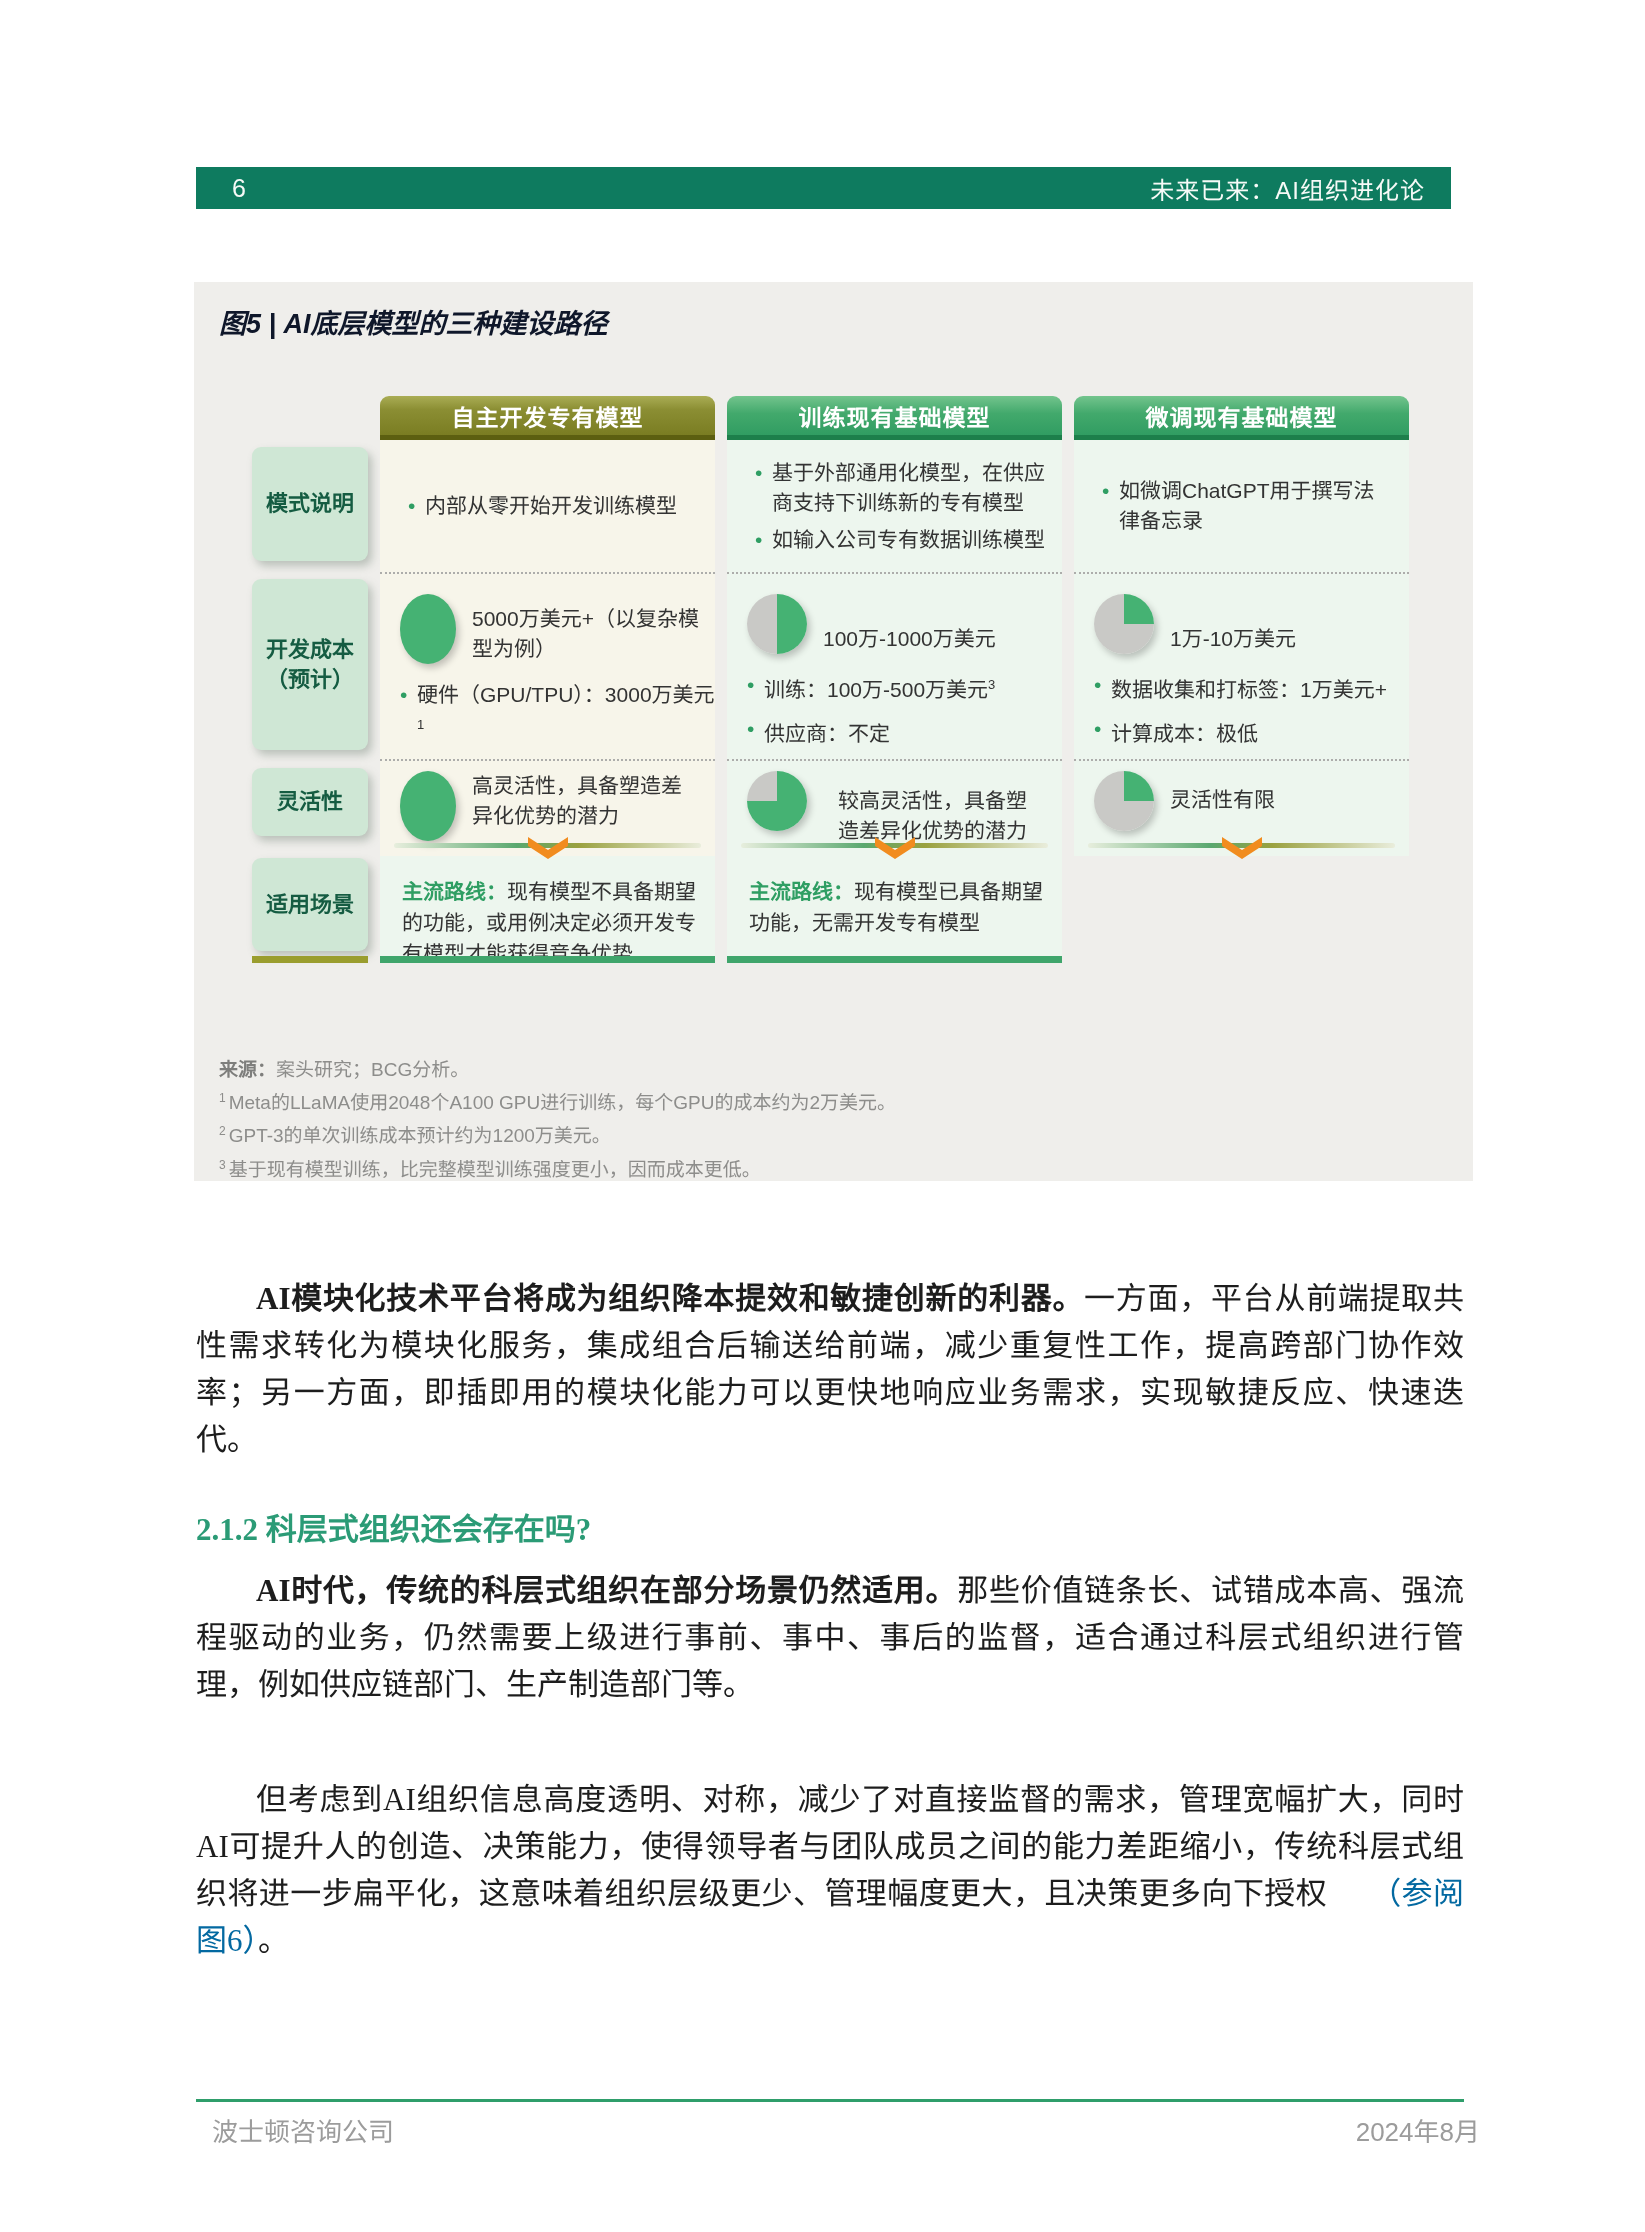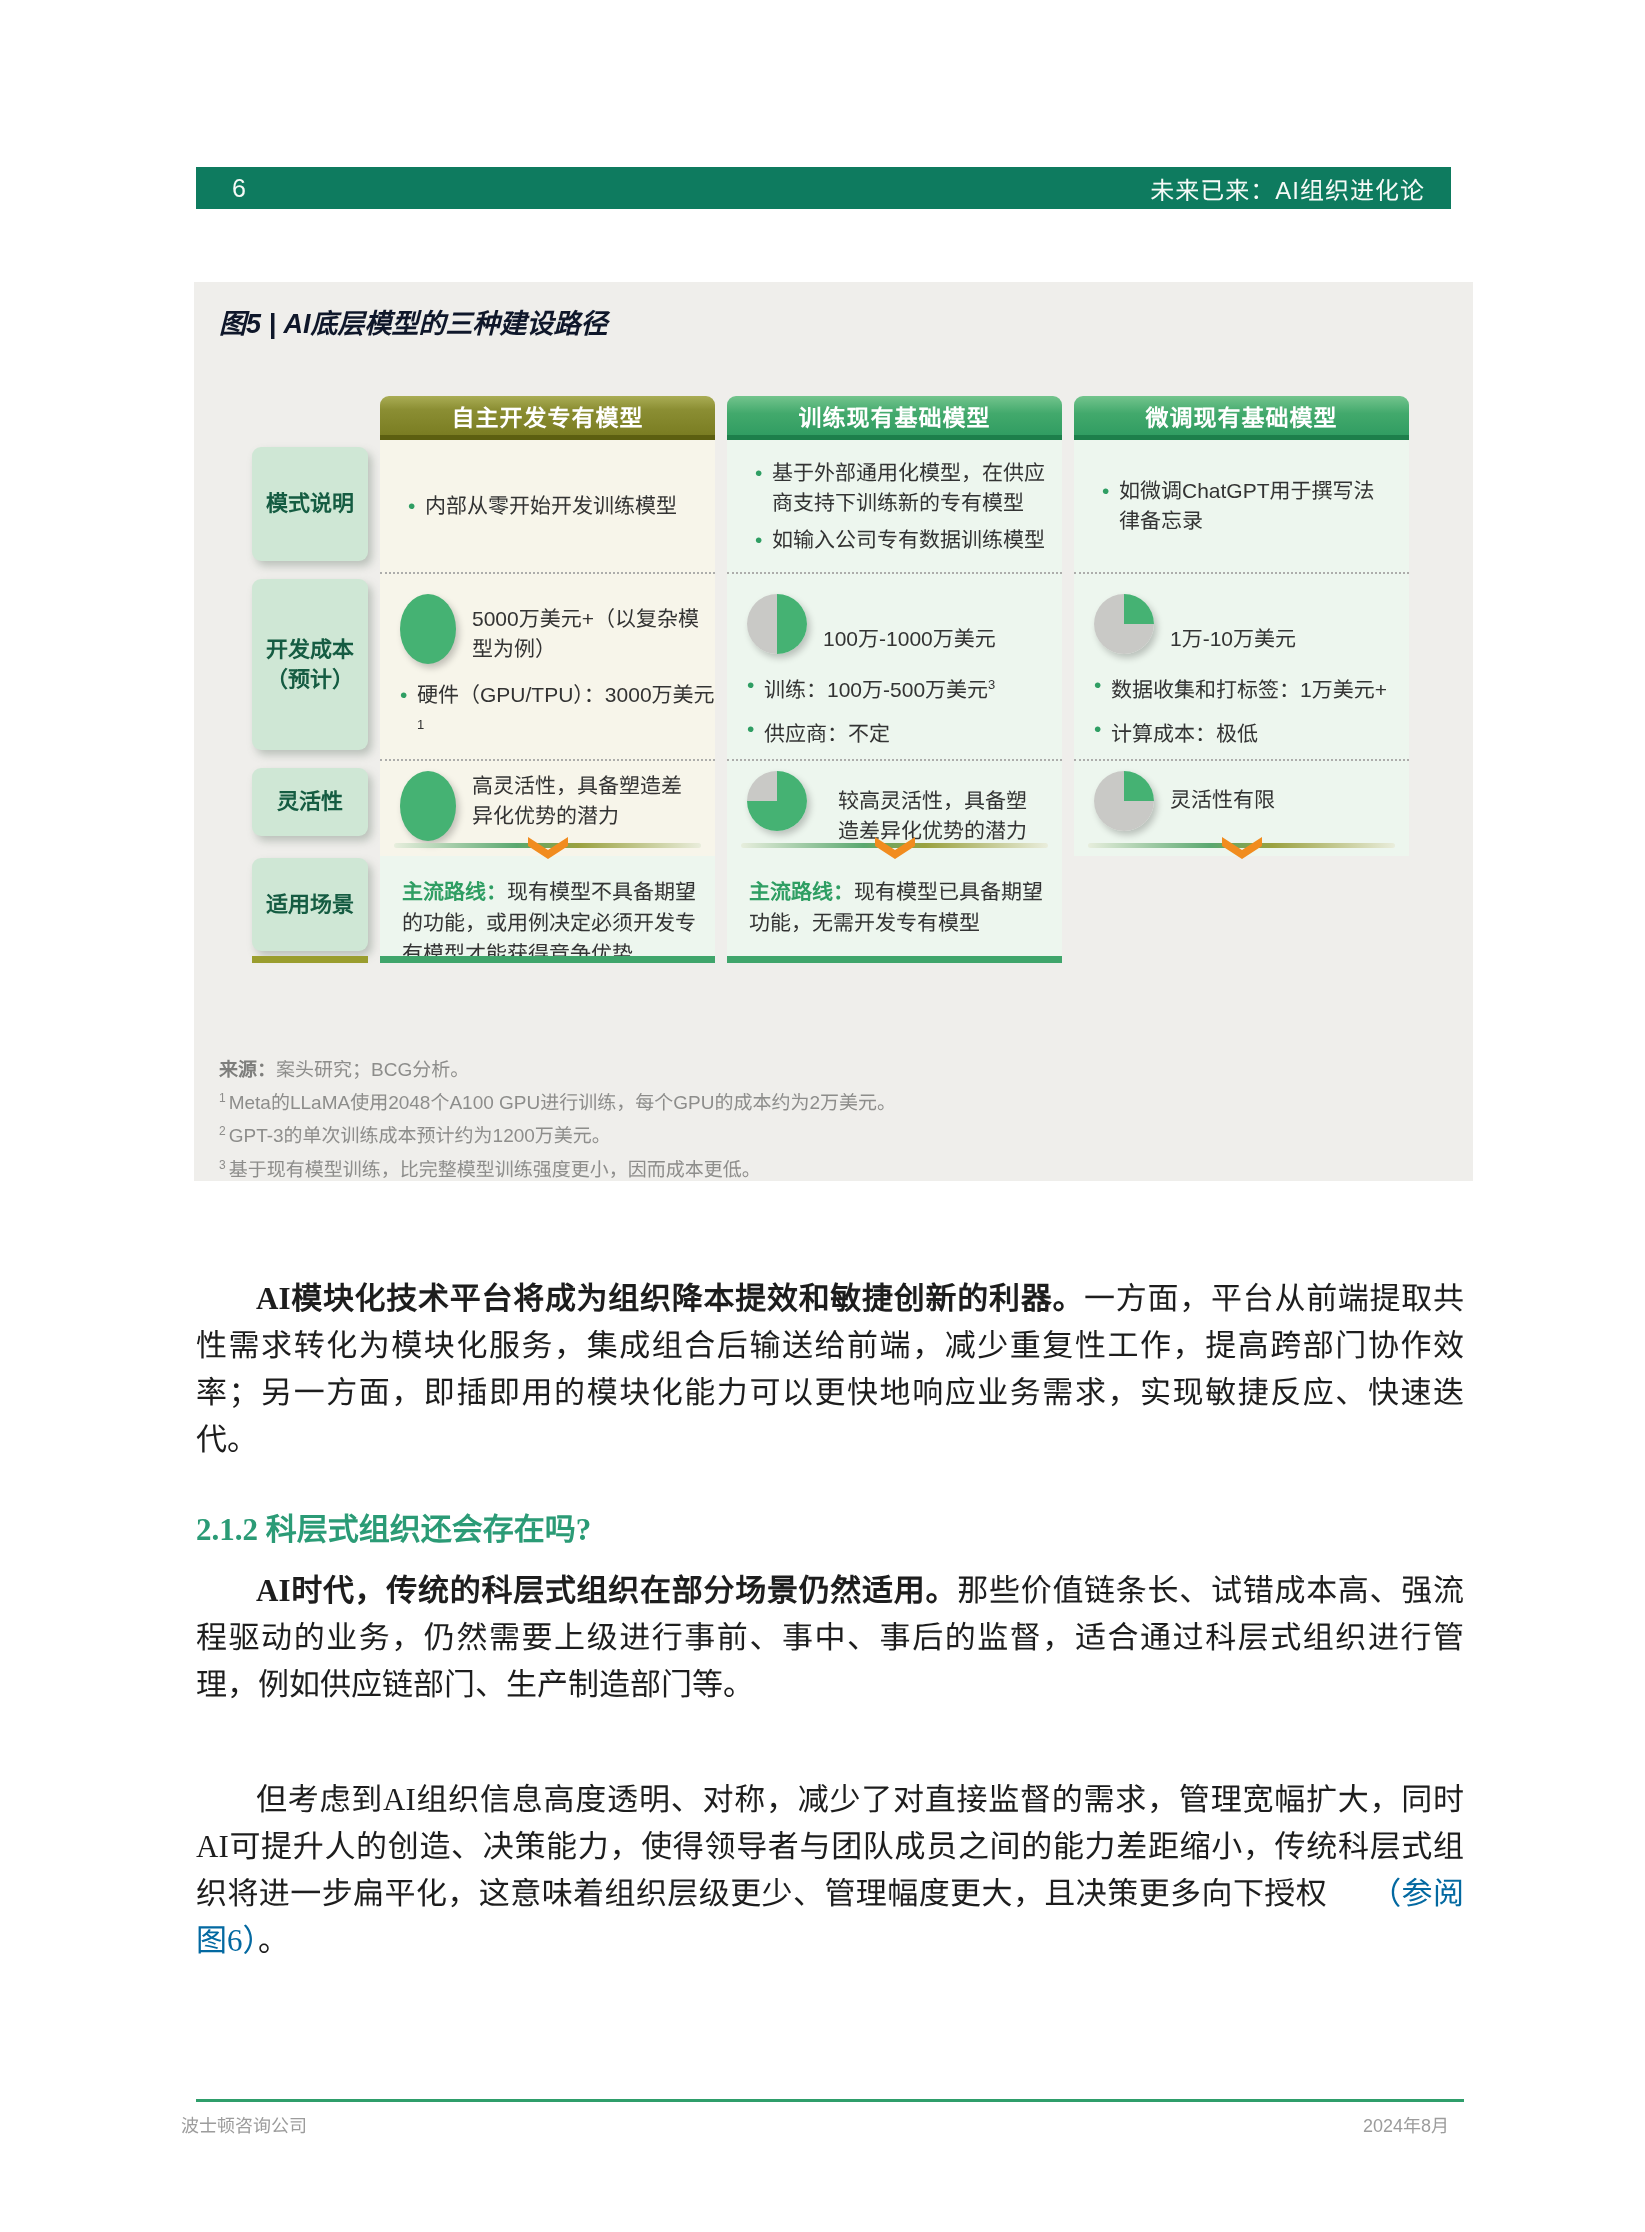--- a/index.html
+++ b/index.html
@@ -80,22 +80,22 @@
   .indent{text-indent:60px;}
   .p1{top:1275px;}
   .h212{position:absolute;left:196px;top:1504px;margin:0;font-family:"Liberation Serif","DejaVu Serif",serif;
         font-size:31px;font-weight:bold;color:#2b9b76;}
   .p2{top:1567px;}
   .p3{top:1776px;}
   .ref-green{color:#0369a1;margin-left:43px;}
 
   
   .footer-line{position:absolute;left:196px;top:2099px;width:1268px;height:3px;background:#2f9e6b;}
-  .footer{position:absolute;left:181px;top:2111px;width:1268px;display:flex;justify-content:space-between;
-          color:#9c9c9c;font-size:18px;}
+  .footer{position:absolute;left:212px;top:2111px;width:1268px;display:flex;justify-content:space-between;
+          color:#9c9c9c;font-size:26px;}
 </style>
 </head>
 <body>
 
 <div class="page">
 
   <div class="top-bar">
     <span class="pagenum">6</span>
     <span class="doc-title">未来已来：AI组织进化论</span>
   </div>

